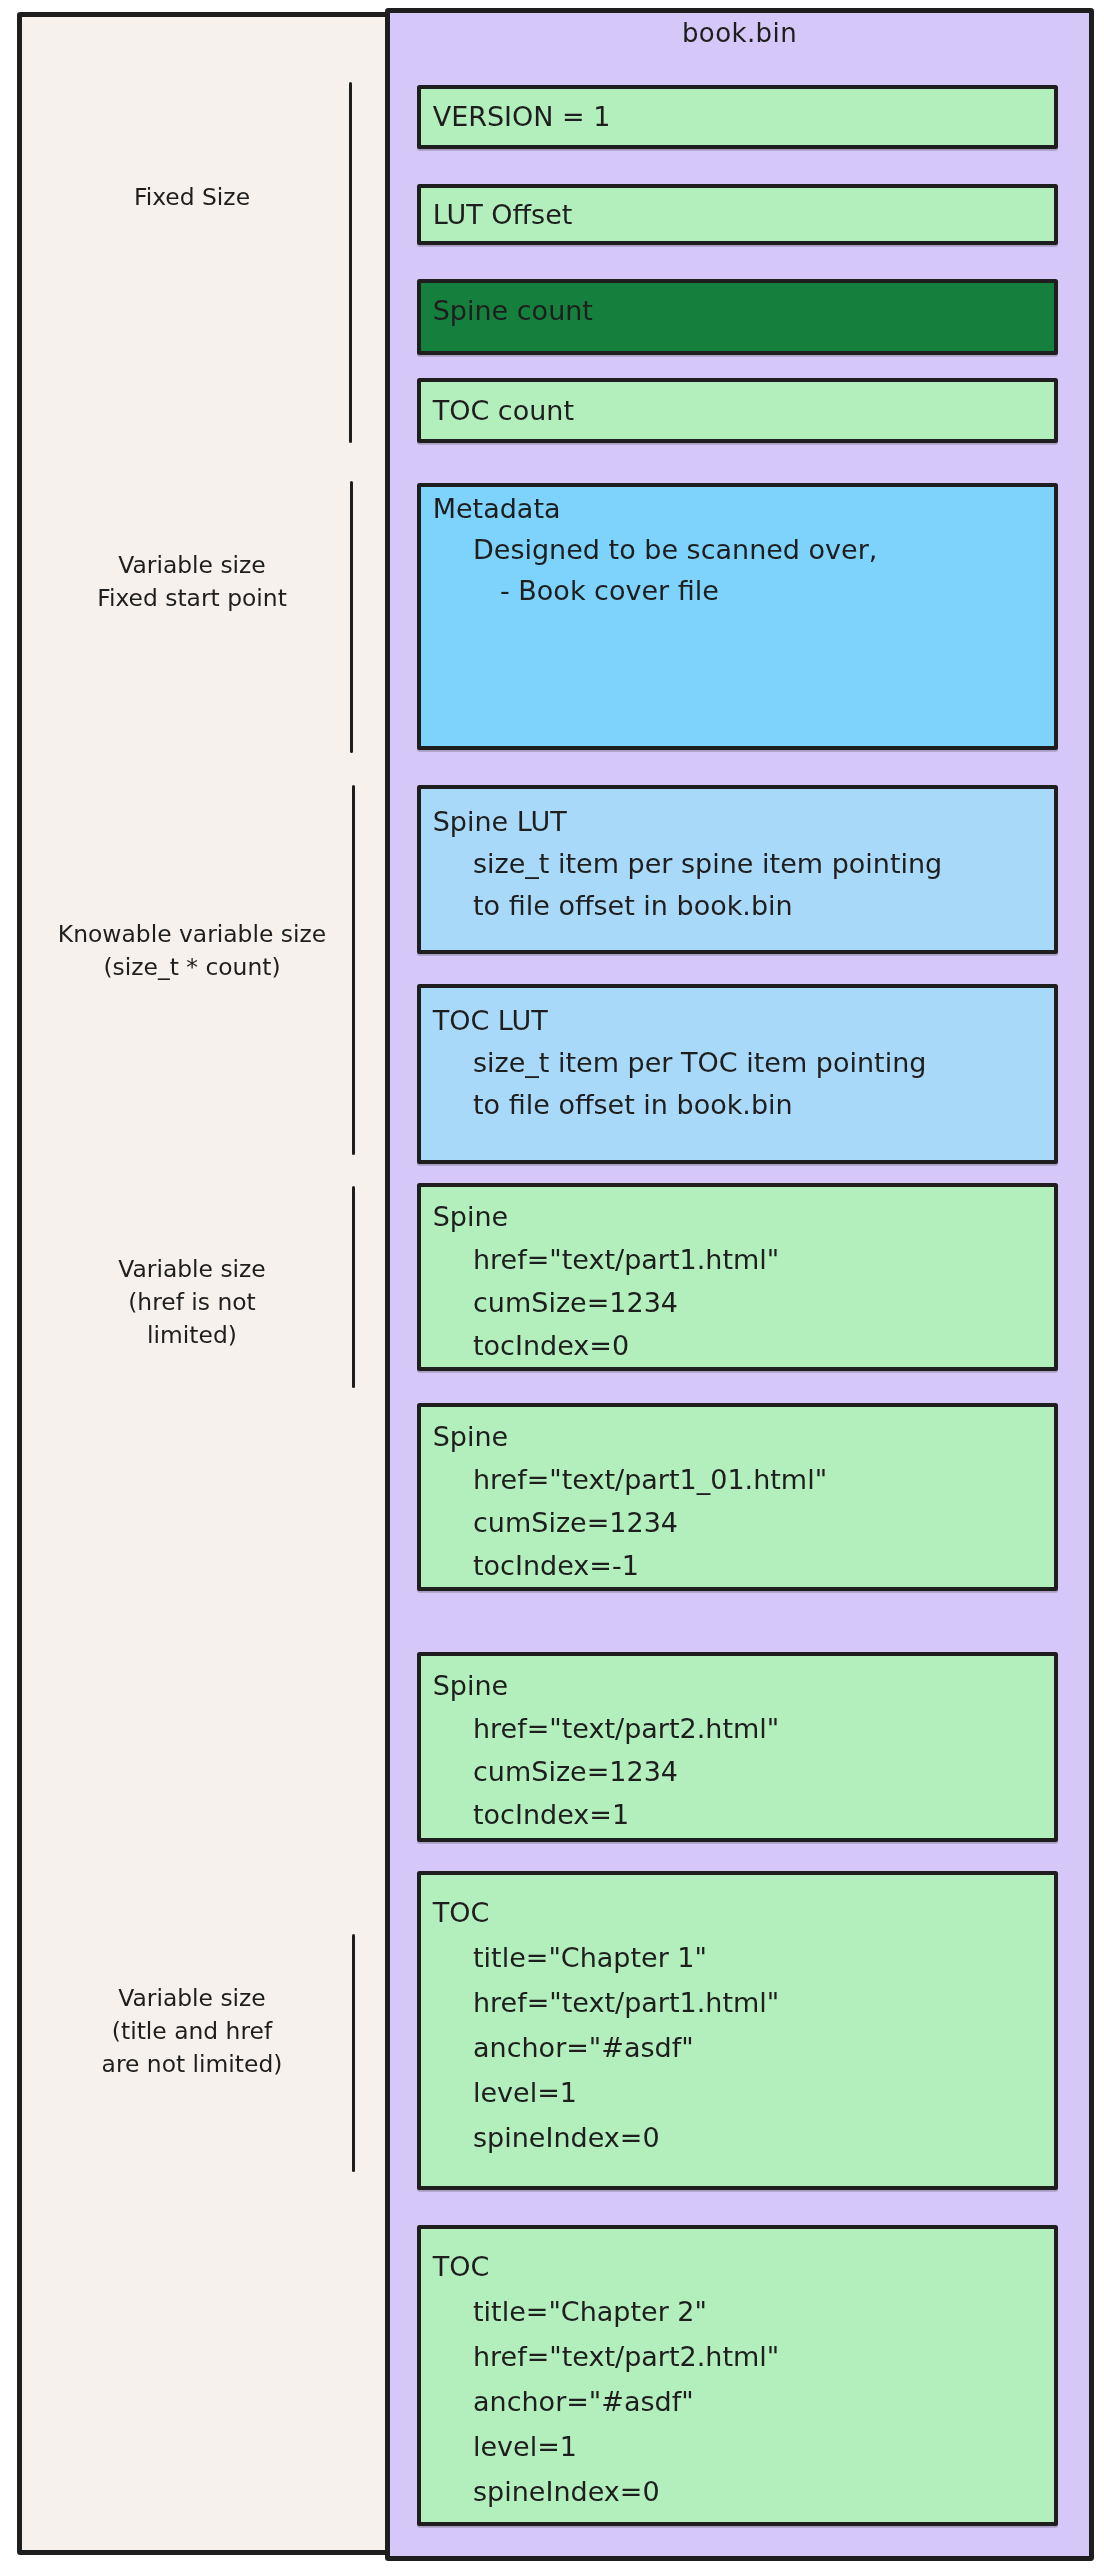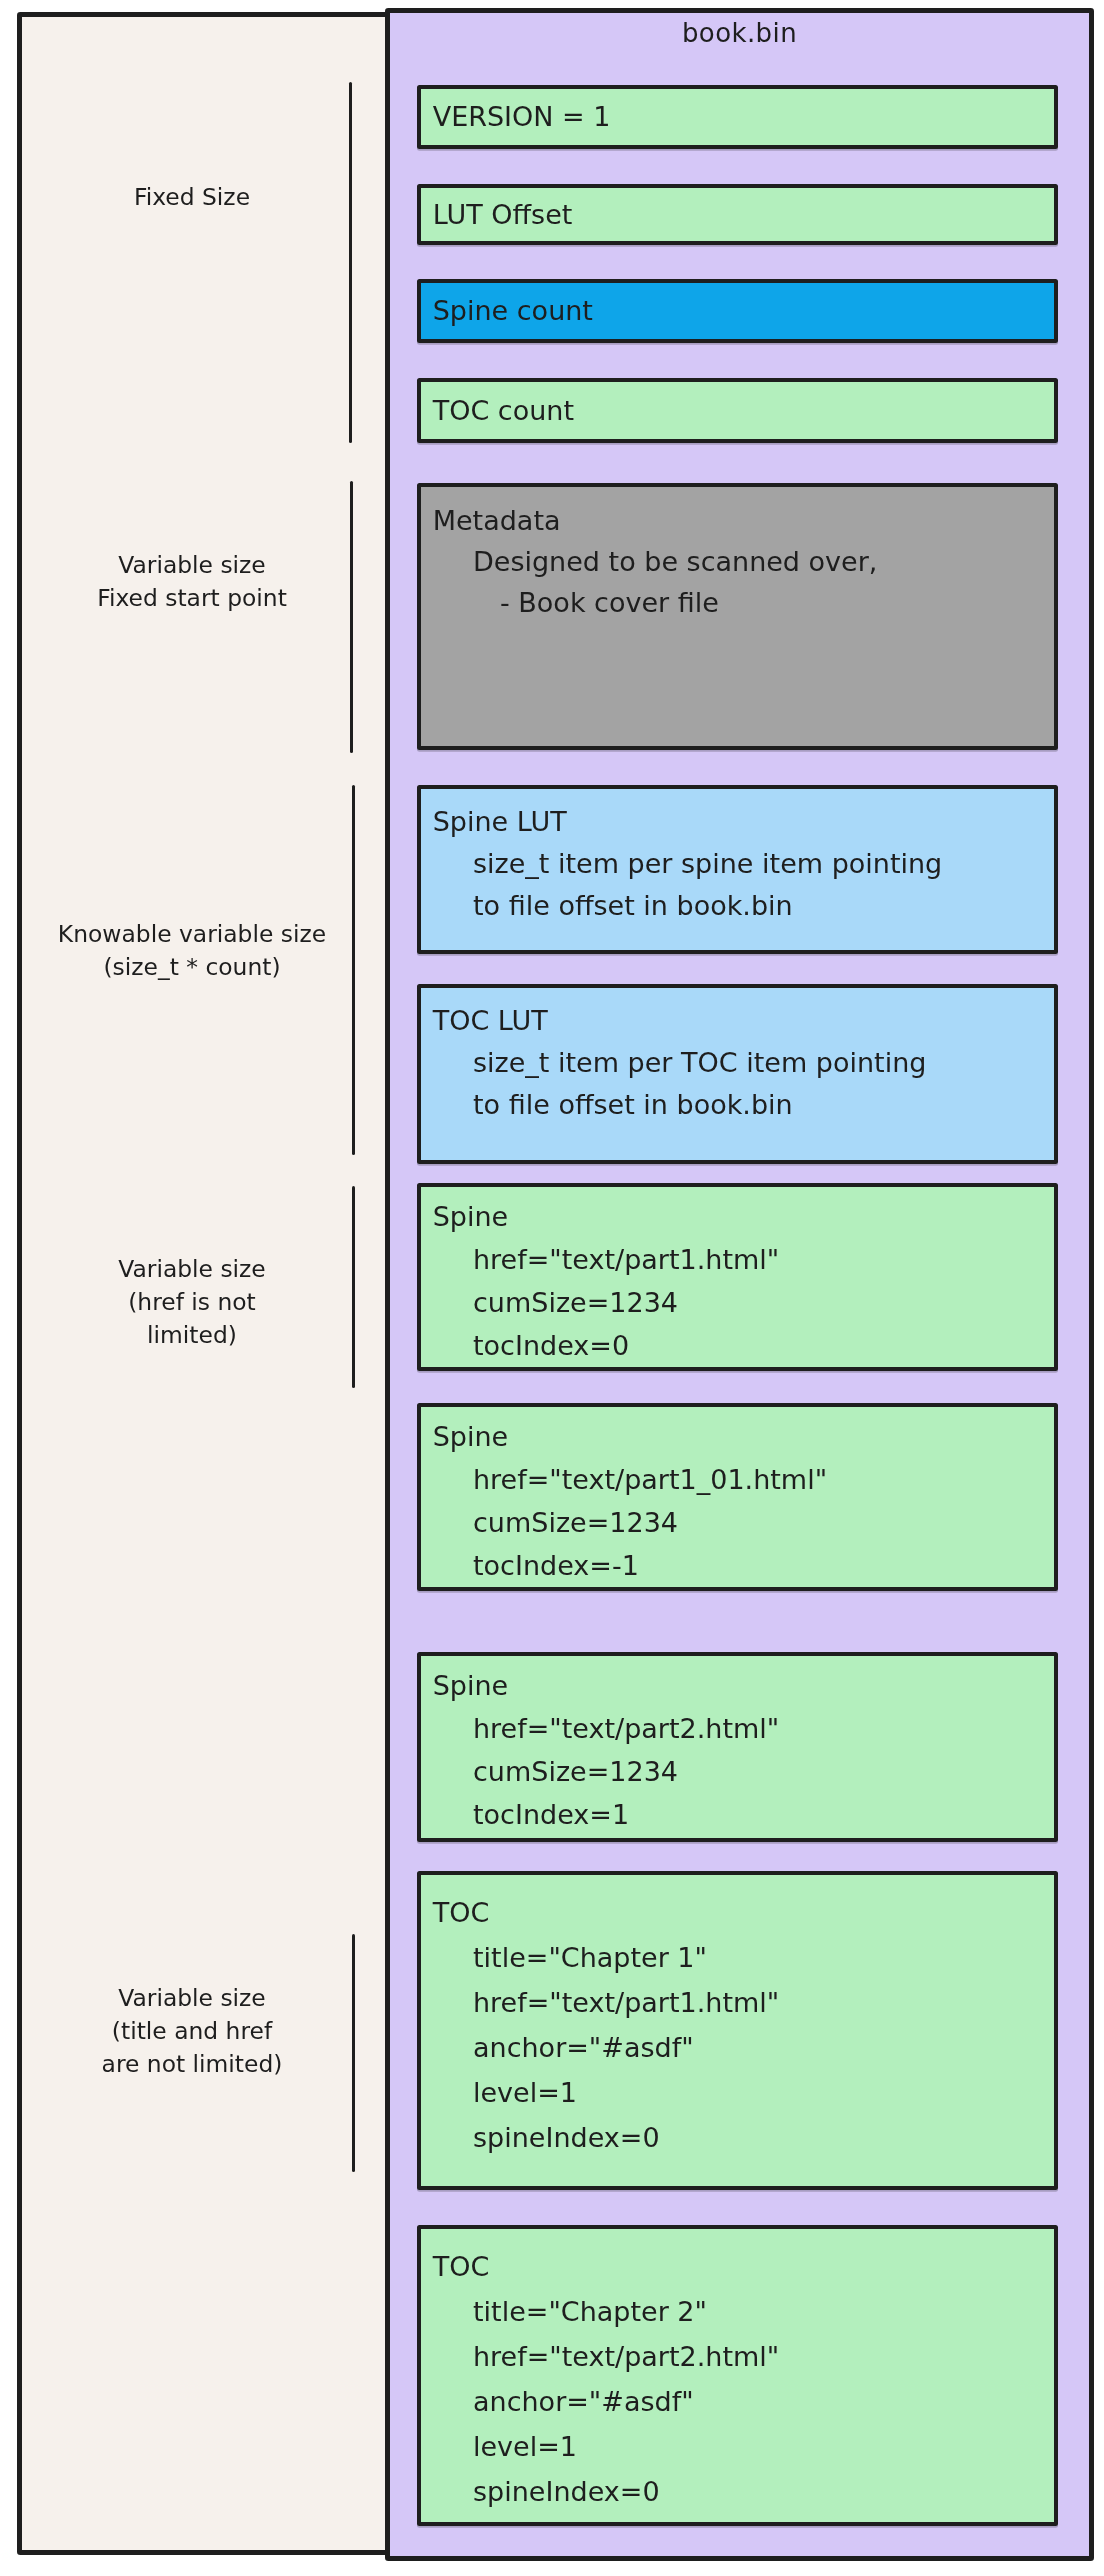--- a/index.html
+++ b/index.html
@@ -109,27 +109,27 @@
         <div class="lline">are not limited)</div>
       </div>
     </div>
   <div>
       <div class="fbox" style="top: 85px; height: 64px; background: rgb(179, 239, 189); border-color: rgb(30, 30, 30); padding-top: 9.2px;">
         <div class="bline i0" style="line-height: 37px;">VERSION = 1</div>
       </div>
       <div class="fbox" style="top: 184px; height: 61px; background: rgb(179, 239, 189); border-color: rgb(30, 30, 30); padding-top: 8.4px;">
         <div class="bline i0" style="line-height: 37px;">LUT Offset</div>
       </div>
-      <div class="fbox" style="top: 279px; height: 64px; background: #0ea5e9; border-color: rgb(30, 30, 30); padding-top: 9.2px;">
+      <div class="fbox" style="top: 279px; height: 76px; background: #15803d; border-color: rgb(30, 30, 30); padding-top: 9.2px;">
         <div class="bline i0" style="line-height: 37px;">Spine count</div>
       </div>
       <div class="fbox" style="top: 378px; height: 65px; background: rgb(179, 239, 189); border-color: rgb(30, 30, 30); padding-top: 10px;">
         <div class="bline i0" style="line-height: 37px;">TOC count</div>
       </div>
-      <div class="fbox" style="top: 483px; height: 267px; background: #a3a3a3; border-color: rgb(30, 30, 30); padding-top: 13px;">
+      <div class="fbox" style="top: 483px; height: 267px; background: #7dd3fc; border-color: rgb(30, 30, 30); padding-top: 1px;">
         <div class="bline i0" style="line-height: 41px;">Metadata</div>
         <div class="bline i1" style="line-height: 41px;">Designed to be scanned over,</div>
         <div class="bline i2" style="line-height: 41px;">- Book cover file</div>
       </div>
       <div class="fbox" style="top: 785px; height: 169px; background: rgb(169, 217, 249); border-color: rgb(30, 30, 30); padding-top: 11.7px;">
         <div class="bline i0" style="line-height: 42px;">Spine LUT</div>
         <div class="bline i1" style="line-height: 42px;">size_t item per spine item pointing</div>
         <div class="bline i1" style="line-height: 42px;">to file offset in book.bin</div>
       </div>
       <div class="fbox" style="top: 984px; height: 180px; background: rgb(169, 217, 249); border-color: rgb(30, 30, 30); padding-top: 11.7px;">

